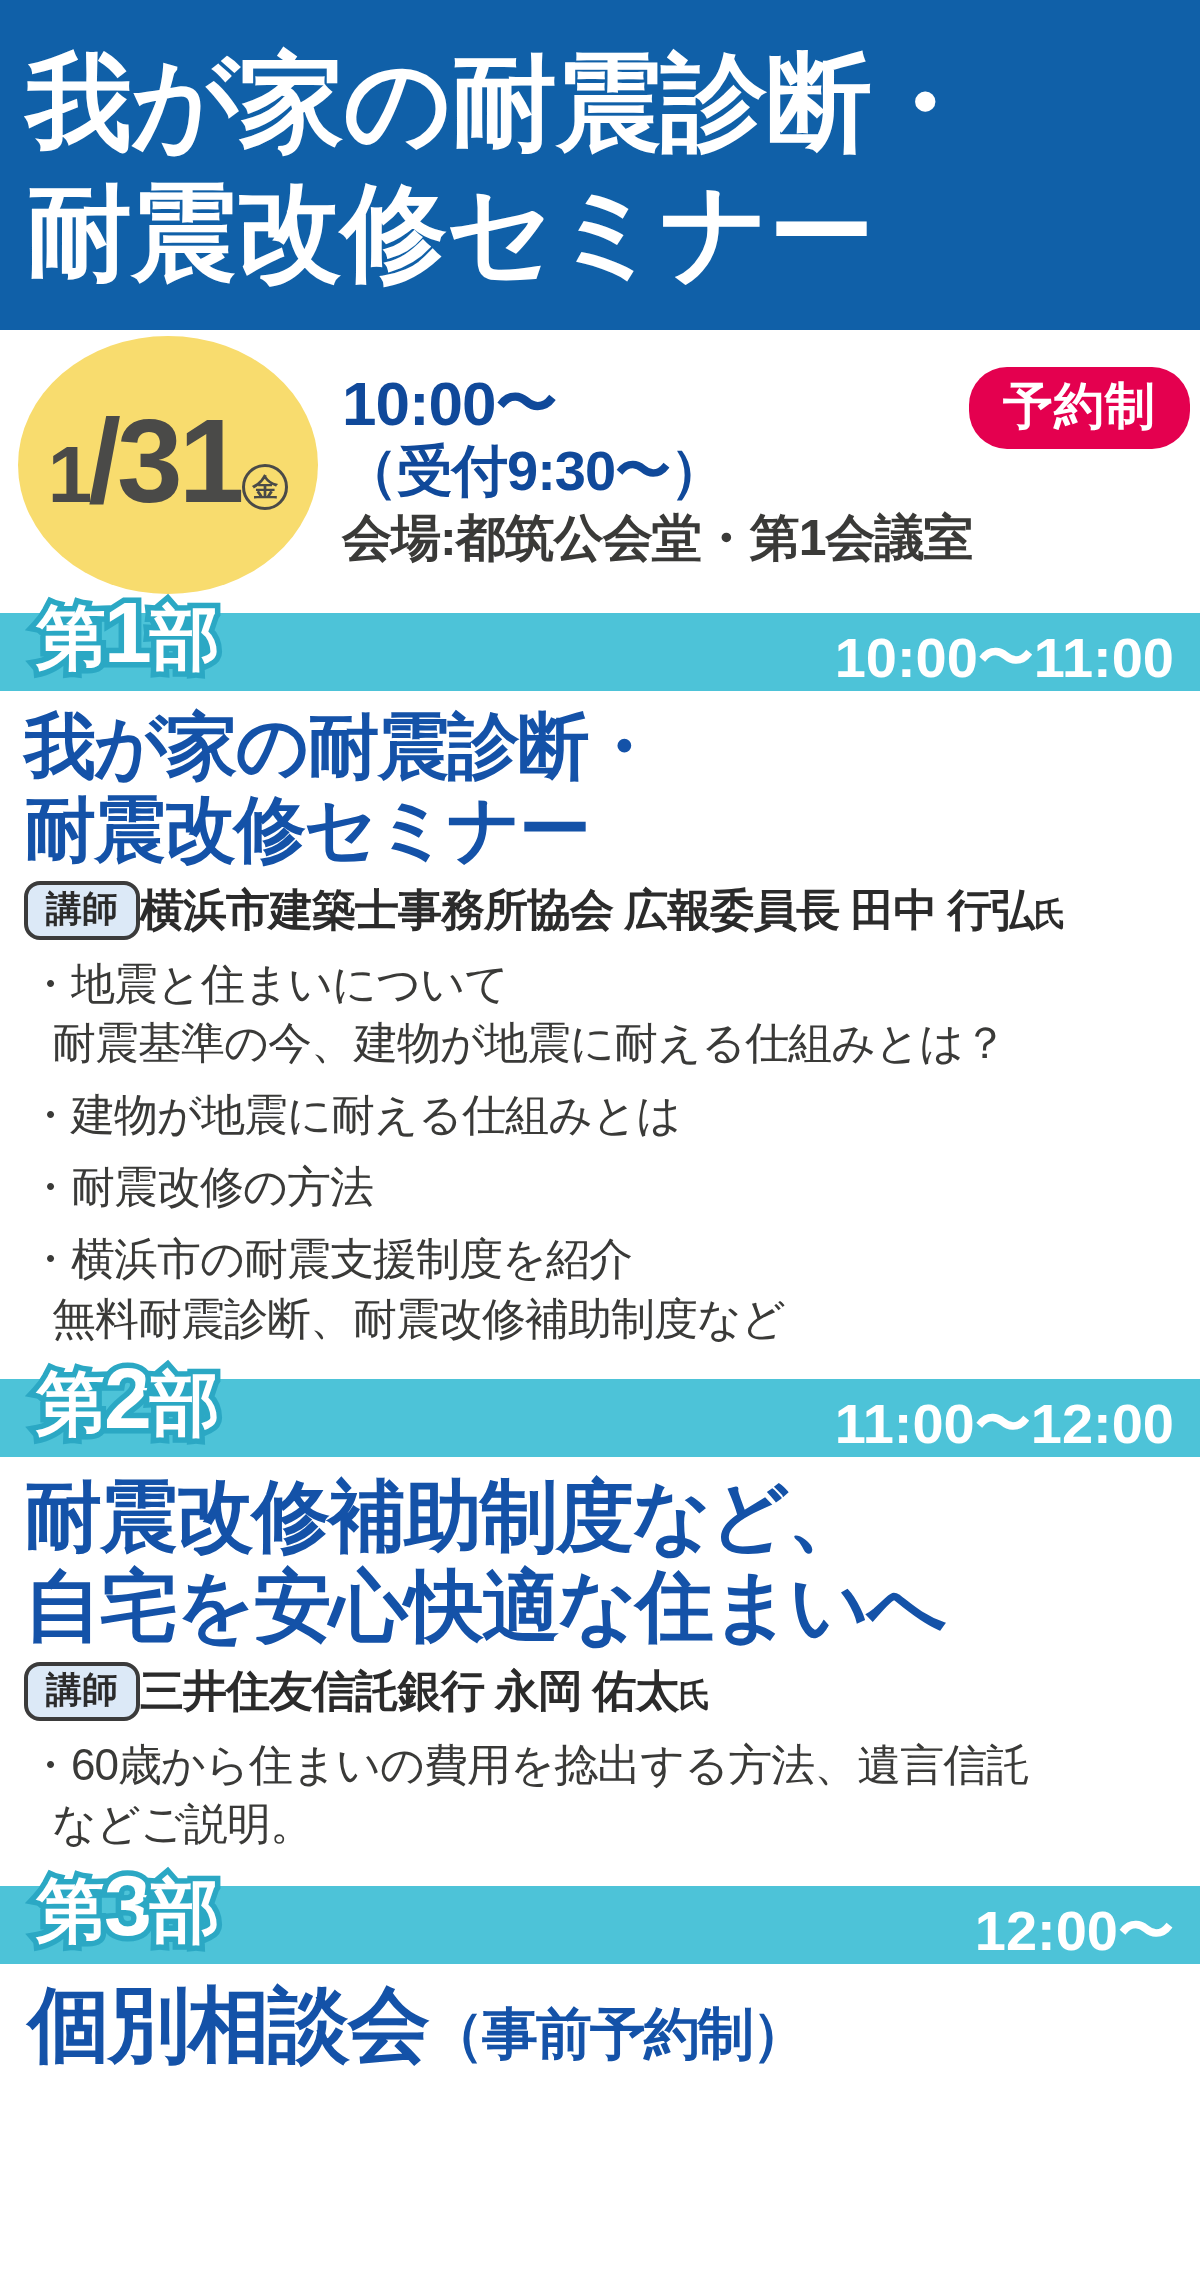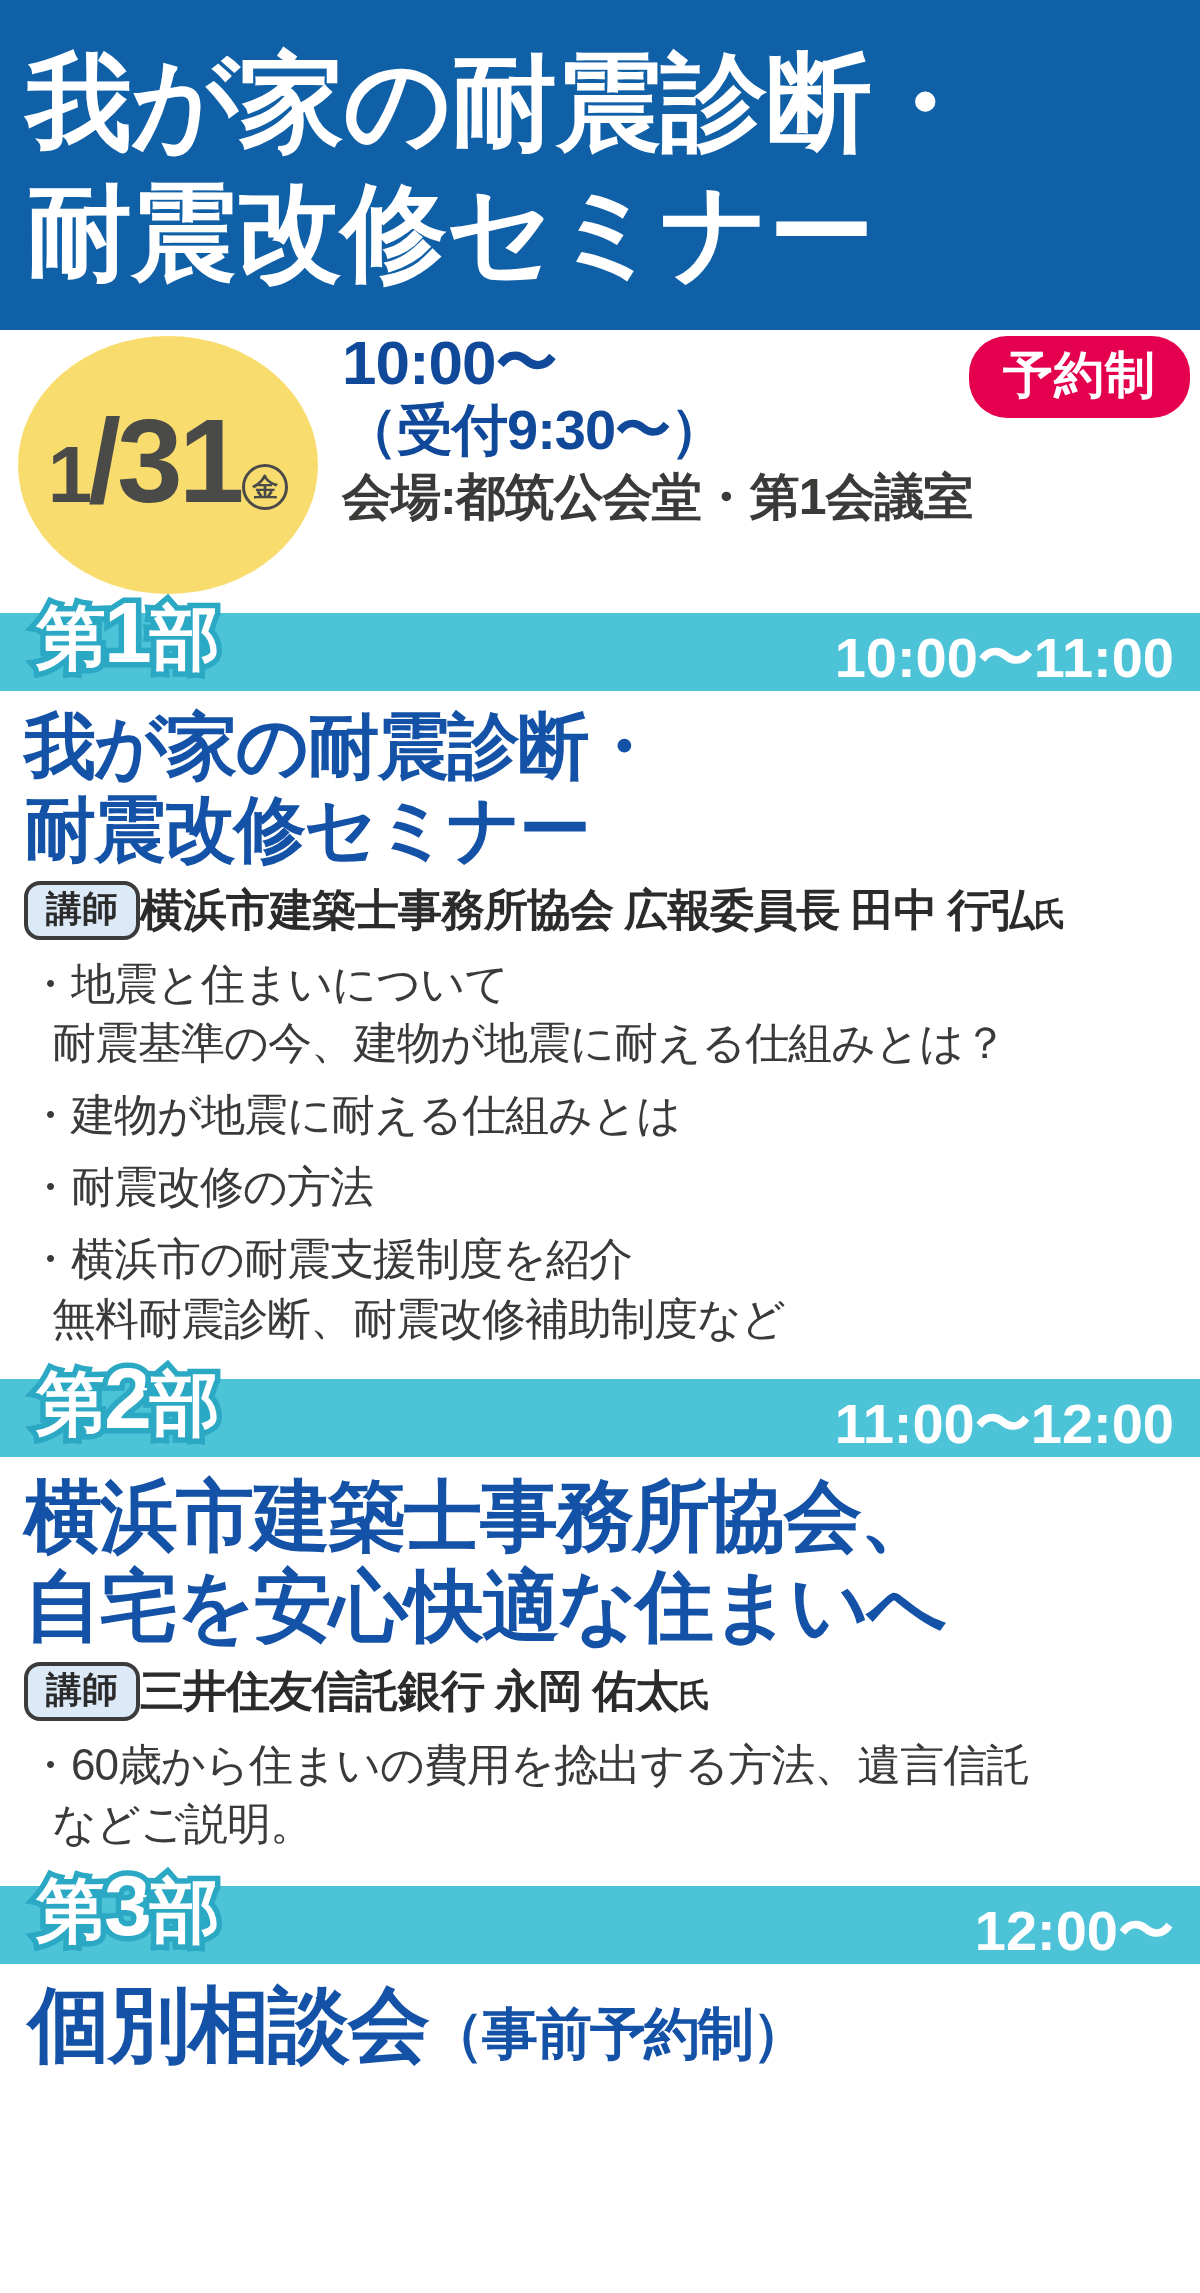--- a/index.html
+++ b/index.html
@@ -82,22 +82,23 @@
     font-size:26px;
     font-weight:700;
     letter-spacing:0;
     margin-left:2px;
     transform:translateY(-6px);
   }
 
   .date-right {
     flex:1;
     padding-left:24px;
-    padding-top:0;
-    position:relative;
+    padding-top:10px;
+    position:relative;
+    margin-top:31px;
   }
   .time-main {
     color:#10499A;
     font-size:62px;
     font-weight:700;
     line-height:1.08;
     letter-spacing:-1px;
   }
   .time-sub {
     color:#10499A;
@@ -293,21 +294,21 @@
   </div>
 
   <div class="sp-1"></div>
 
   <div class="band">
     <div class="band-label"><span>第</span><span class="num">2</span><span>部</span></div>
     <div class="band-time">11:00〜12:00</div>
   </div>
 
   <div class="section-body">
-    <div class="sec-title big">横浜市建築士事務所協会、</div>
+    <div class="sec-title big">耐震改修補助制度など、</div>
     <div class="sec-title big">自宅を安心快適な住まいへ</div>
 
     <div class="lecturer-row">
       <div class="lect-badge">講師</div>
       <div class="lect-name"><span>三井住友信託銀行 永岡 佑太</span><span class="suffix">氏</span></div>
     </div>
 
     <div class="bullets">
       <div class="bullet">
         <span>・60歳から住まいの費用を捻出する方法、遺言信託</span>

